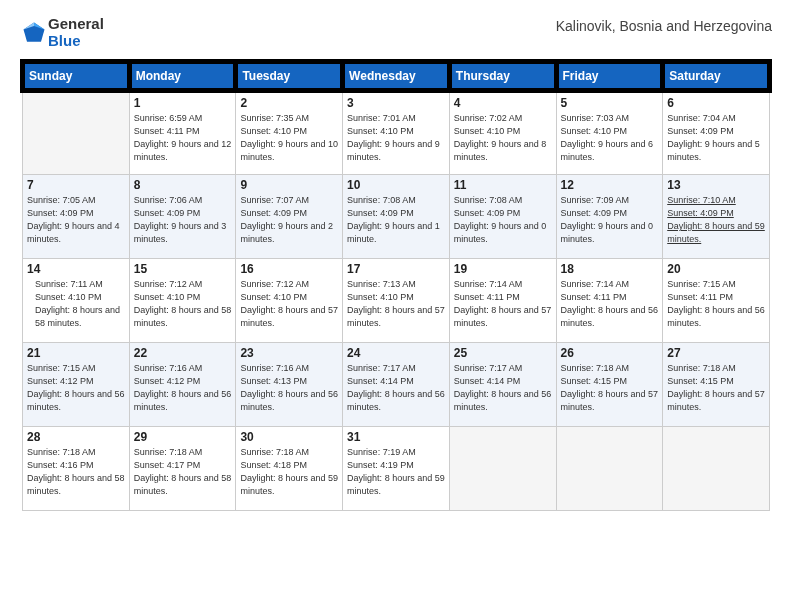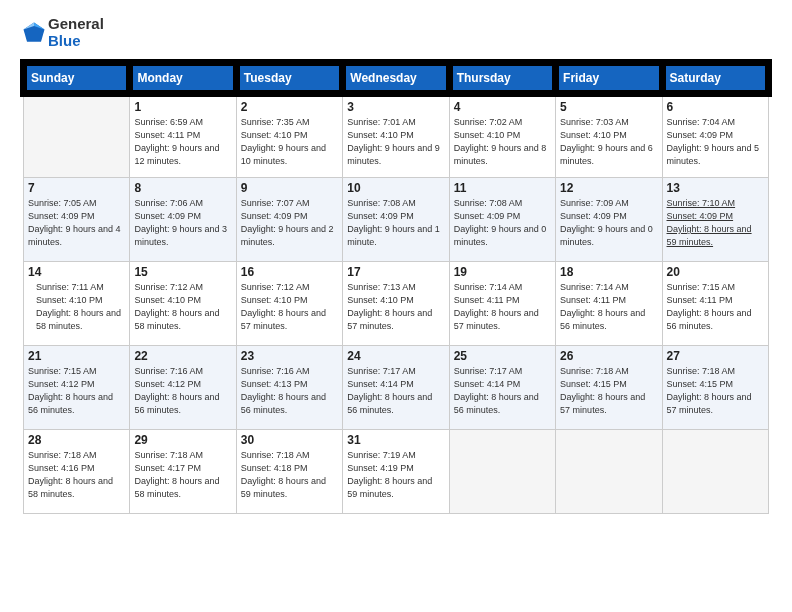--- a/index.html
+++ b/index.html
@@ -56,21 +56,21 @@
       border-collapse: collapse;
       table-layout: fixed;
     }
     .calendar thead th {
       background: #1565c0;
       color: #fff;
       font-size: 12px;
       font-weight: bold;
       padding: 5px 4px;
       text-align: left;
-      border: 7px solid #000000;
+      border: 5px solid #000000;
     }
     .calendar tbody td {
       border: 1px solid #ccc;
       vertical-align: top;
       padding: 3px 4px 3px 4px;
       font-size: 9.5px;
       color: #333;
       height: 84px;
       width: calc(100% / 7);
     }
@@ -109,20 +109,21 @@
         <polygon points="16,4 28,12 24,26 8,26 4,12" fill="#1565c0"></polygon>
         <polygon points="16,4 28,12 22,10 16,8" fill="#42a5f5"></polygon>
         <polygon points="16,4 4,12 10,10 16,8" fill="#90caf9"></polygon>
       </svg>
       <div class="logo-text">
         <div class="logo-general">General</div>
         <div class="logo-blue">Blue</div>
       </div>
     </div>
     <div class="title-block">
+      <div class="subtitle">Kalinovik, Bosnia and Herzegovina</div>
     </div>
   </div>
 
   <table class="calendar">
     <thead>
       <tr>
         <th>Sunday</th>
         <th>Monday</th>
         <th>Tuesday</th>
         <th>Wednesday</th>

